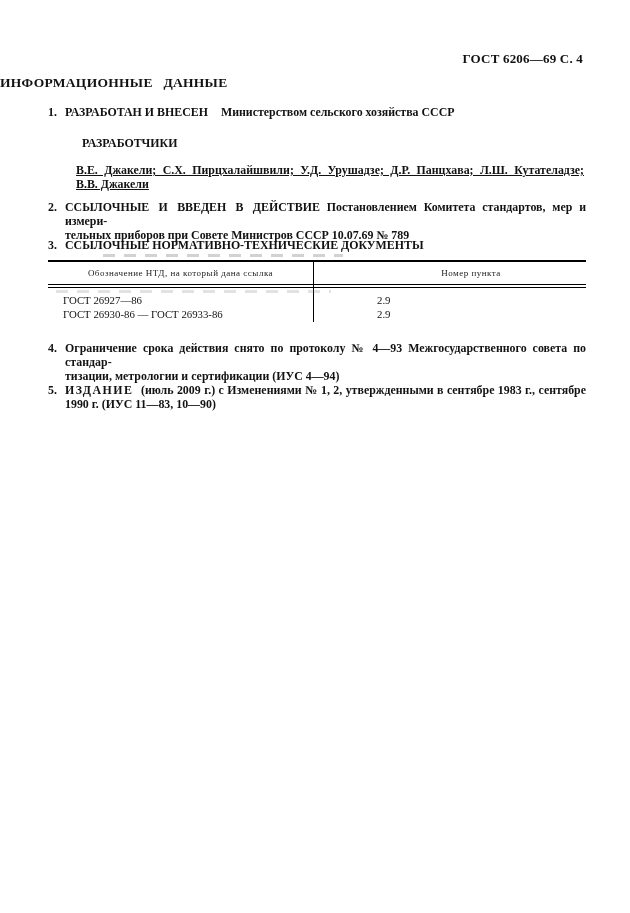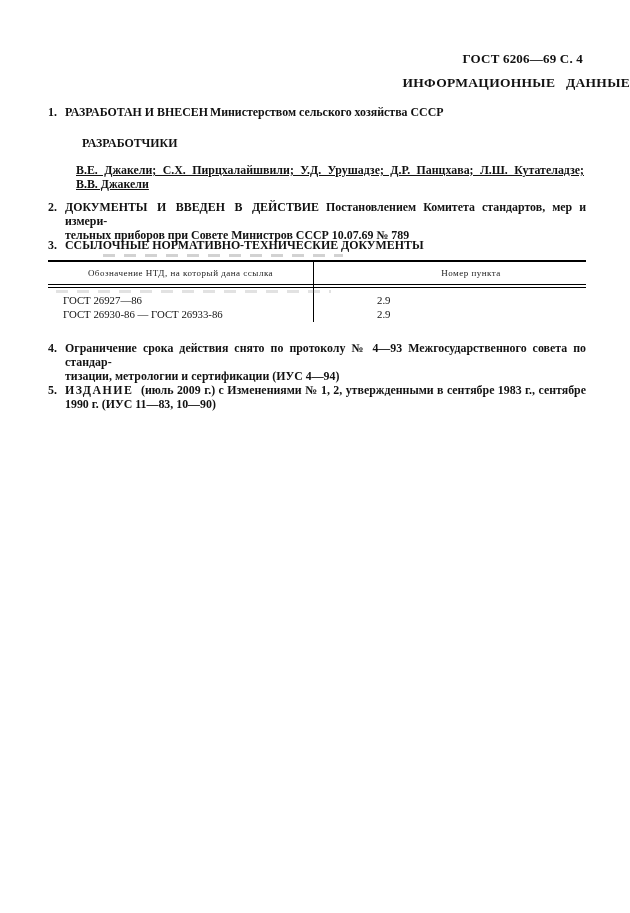--- a/index.html
+++ b/index.html
@@ -7,31 +7,31 @@
     position:relative;width:630px;height:913px;background:#fff;
     font-family:"Liberation Serif","DejaVu Serif",serif;color:#121212;
     overflow:hidden;
   }
   .running-head{
     position:absolute;top:44px;right:47px;
     font-size:13px;font-weight:700;letter-spacing:.2px;white-space:nowrap;margin-top:7px;
   }
   .doc-title{
     position:absolute;top:75px;left:0;width:100%;margin:0;
-    text-align:right;font-size:13.5px;font-weight:700;
+    text-align:left;font-size:13.5px;font-weight:700;
     word-spacing:7px;letter-spacing:.3px;
   }
   .item{
     position:absolute;left:48px;width:538px;display:flex;
     font-size:11.9px;font-weight:700;line-height:14.2px;
   }
   .item .num{flex:0 0 17px;}
   .item .itext{flex:1 1 auto;min-width:0;}
   .ln.just{text-align:justify;text-align-last:justify;}
-  .lbl-gap{margin-right:2px;}
+  .lbl-gap{margin-right:13px;}
   .lbl-sp{word-spacing:2.5px;}
   .lbl-ls{letter-spacing:1.5px;margin-right:4px;}
   .plain{
     position:absolute;font-size:11.9px;font-weight:700;line-height:14.2px;
   }
   .names{left:76px;top:163px;width:508px;text-decoration:underline;}
   .devhead{left:82px;top:136px;}
   
   .rt{position:absolute;left:48px;top:260px;width:538px;height:64px;font-weight:400;}
   .rt-top{position:absolute;left:0;top:0;width:100%;height:2px;background:#000;}
@@ -69,21 +69,21 @@
   <div class="plain devhead">РАЗРАБОТЧИКИ</div>
 
   <div class="plain names">
     <div class="ln just">В.Е. Джакели; С.Х. Пирцхалайшвили; У.Д. Урушадзе; Д.Р. Панцхава; Л.Ш. Кутателадзе;</div>
     <div class="ln">В.В. Джакели</div>
   </div>
 
   <div class="item" style="top:200px;">
     <span class="num">2.</span>
     <span class="itext">
-      <div class="ln just"><span class="lbl-sp">ДОКУМЕНТЫ И ВВЕДЕН В ДЕЙСТВИЕ</span> <span>Постановлением Комитета стандартов, мер и измери-</span></div>
+      <div class="ln just"><span class="lbl-sp">ССЫЛОЧНЫЕ И ВВЕДЕН В ДЕЙСТВИЕ</span> <span>Постановлением Комитета стандартов, мер и измери-</span></div>
       <div class="ln">тельных приборов при Совете Министров СССР 10.07.69 № 789</div>
     </span>
   </div>
 
   <div class="item" style="top:238px;">
     <span class="num">3.</span>
     <span class="itext"><span class="ln">ССЫЛОЧНЫЕ НОРМАТИВНО-ТЕХНИЧЕСКИЕ ДОКУМЕНТЫ</span></span>
   </div>
 
   <div class="rt">

